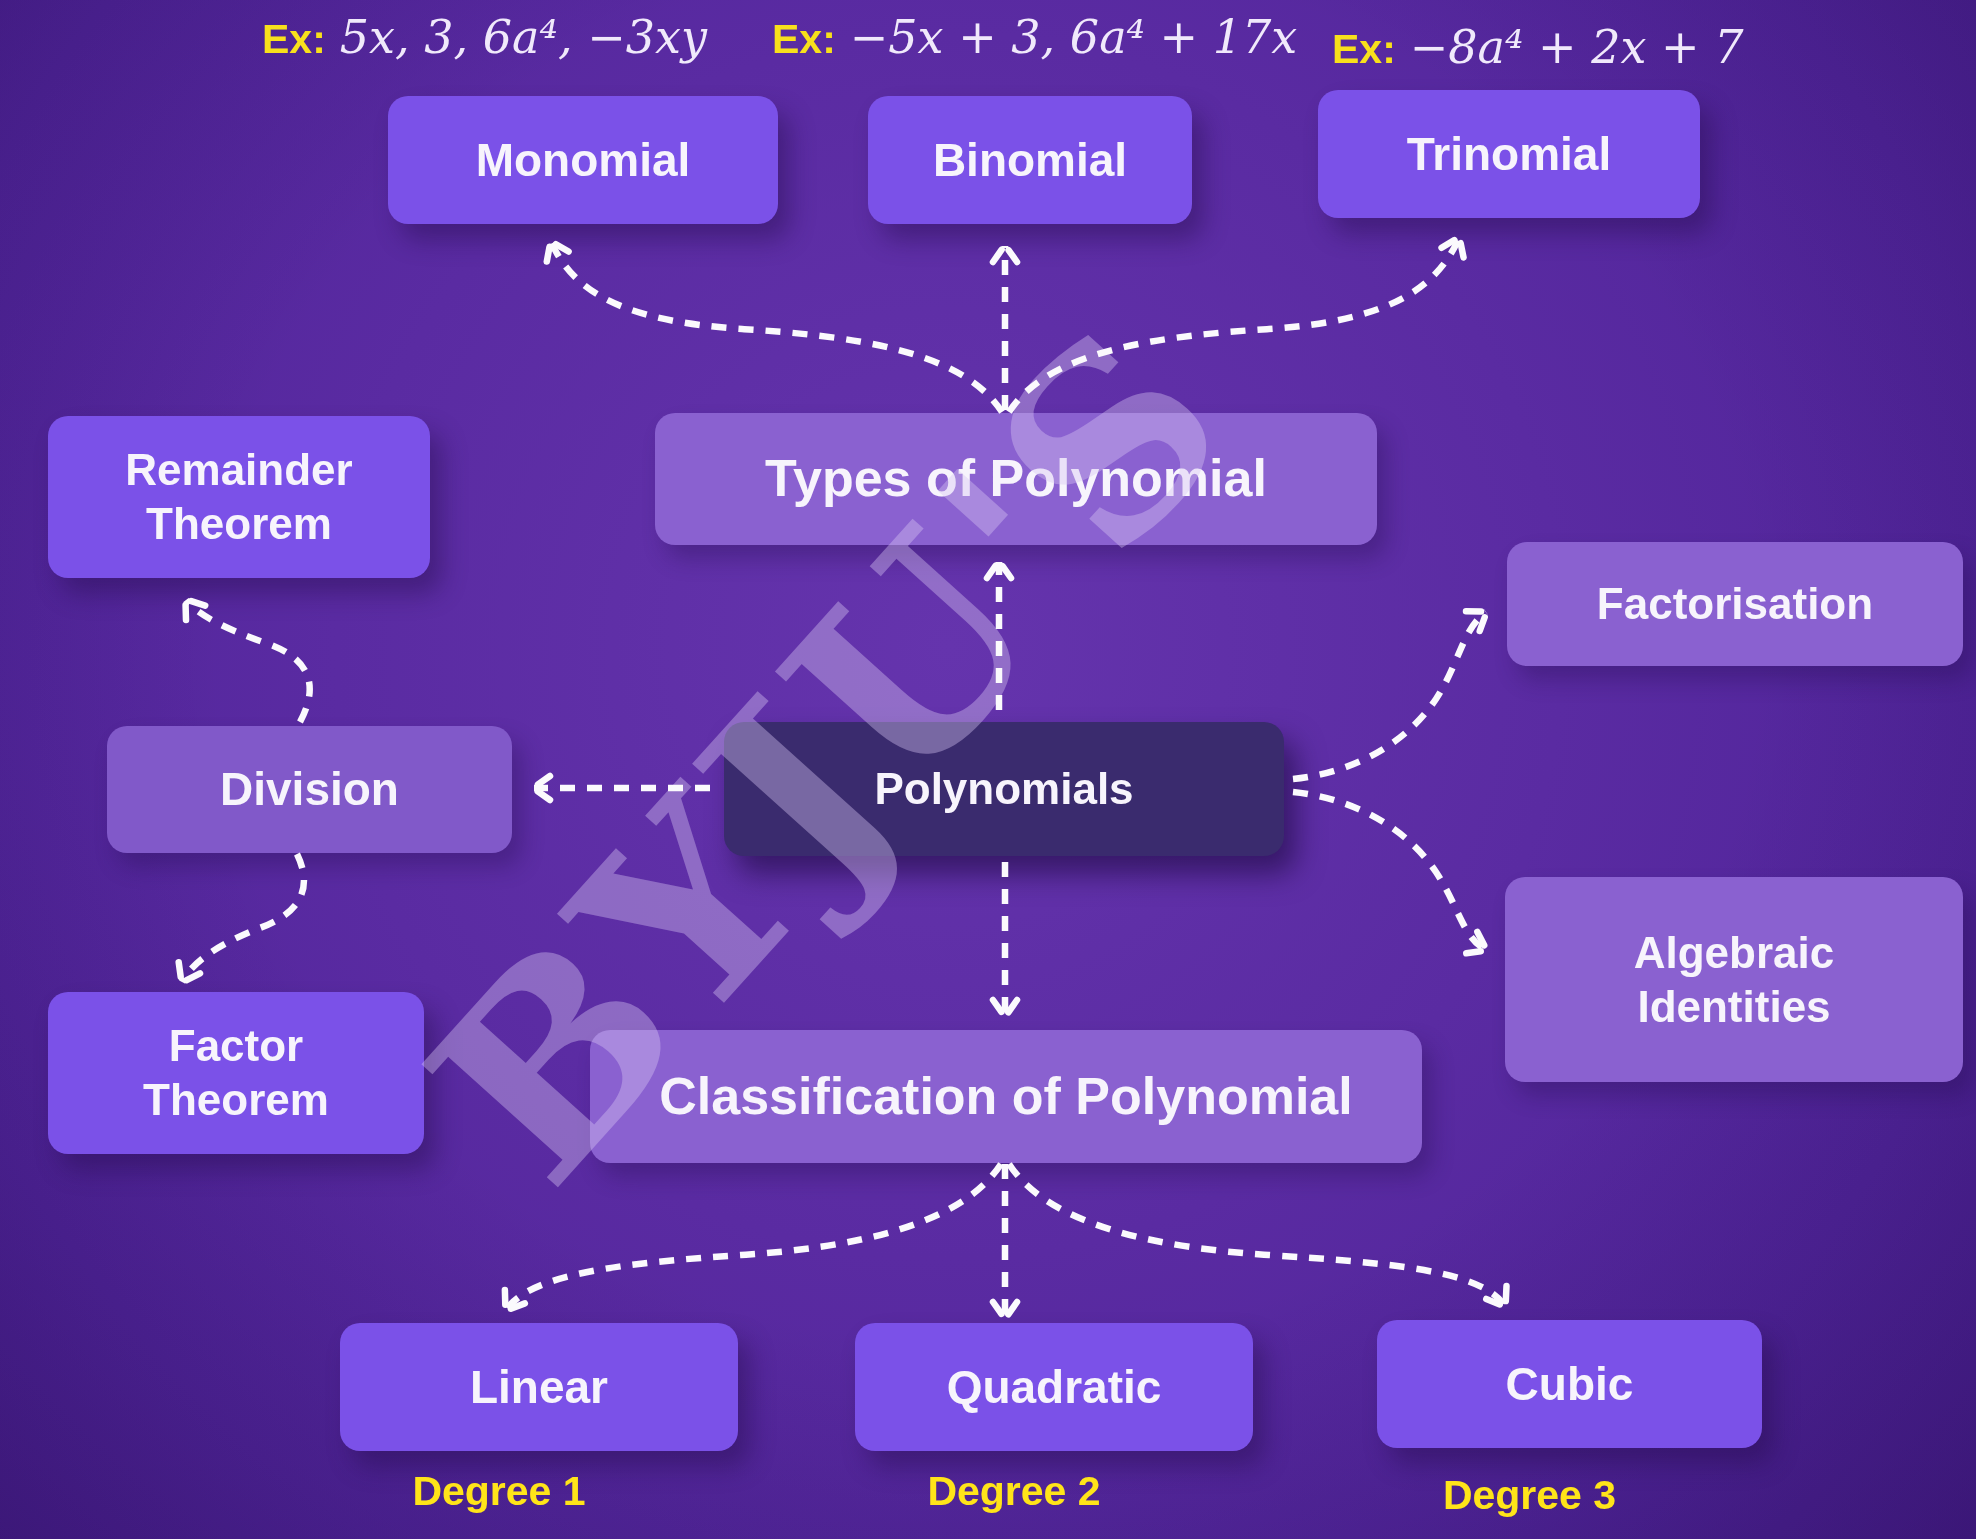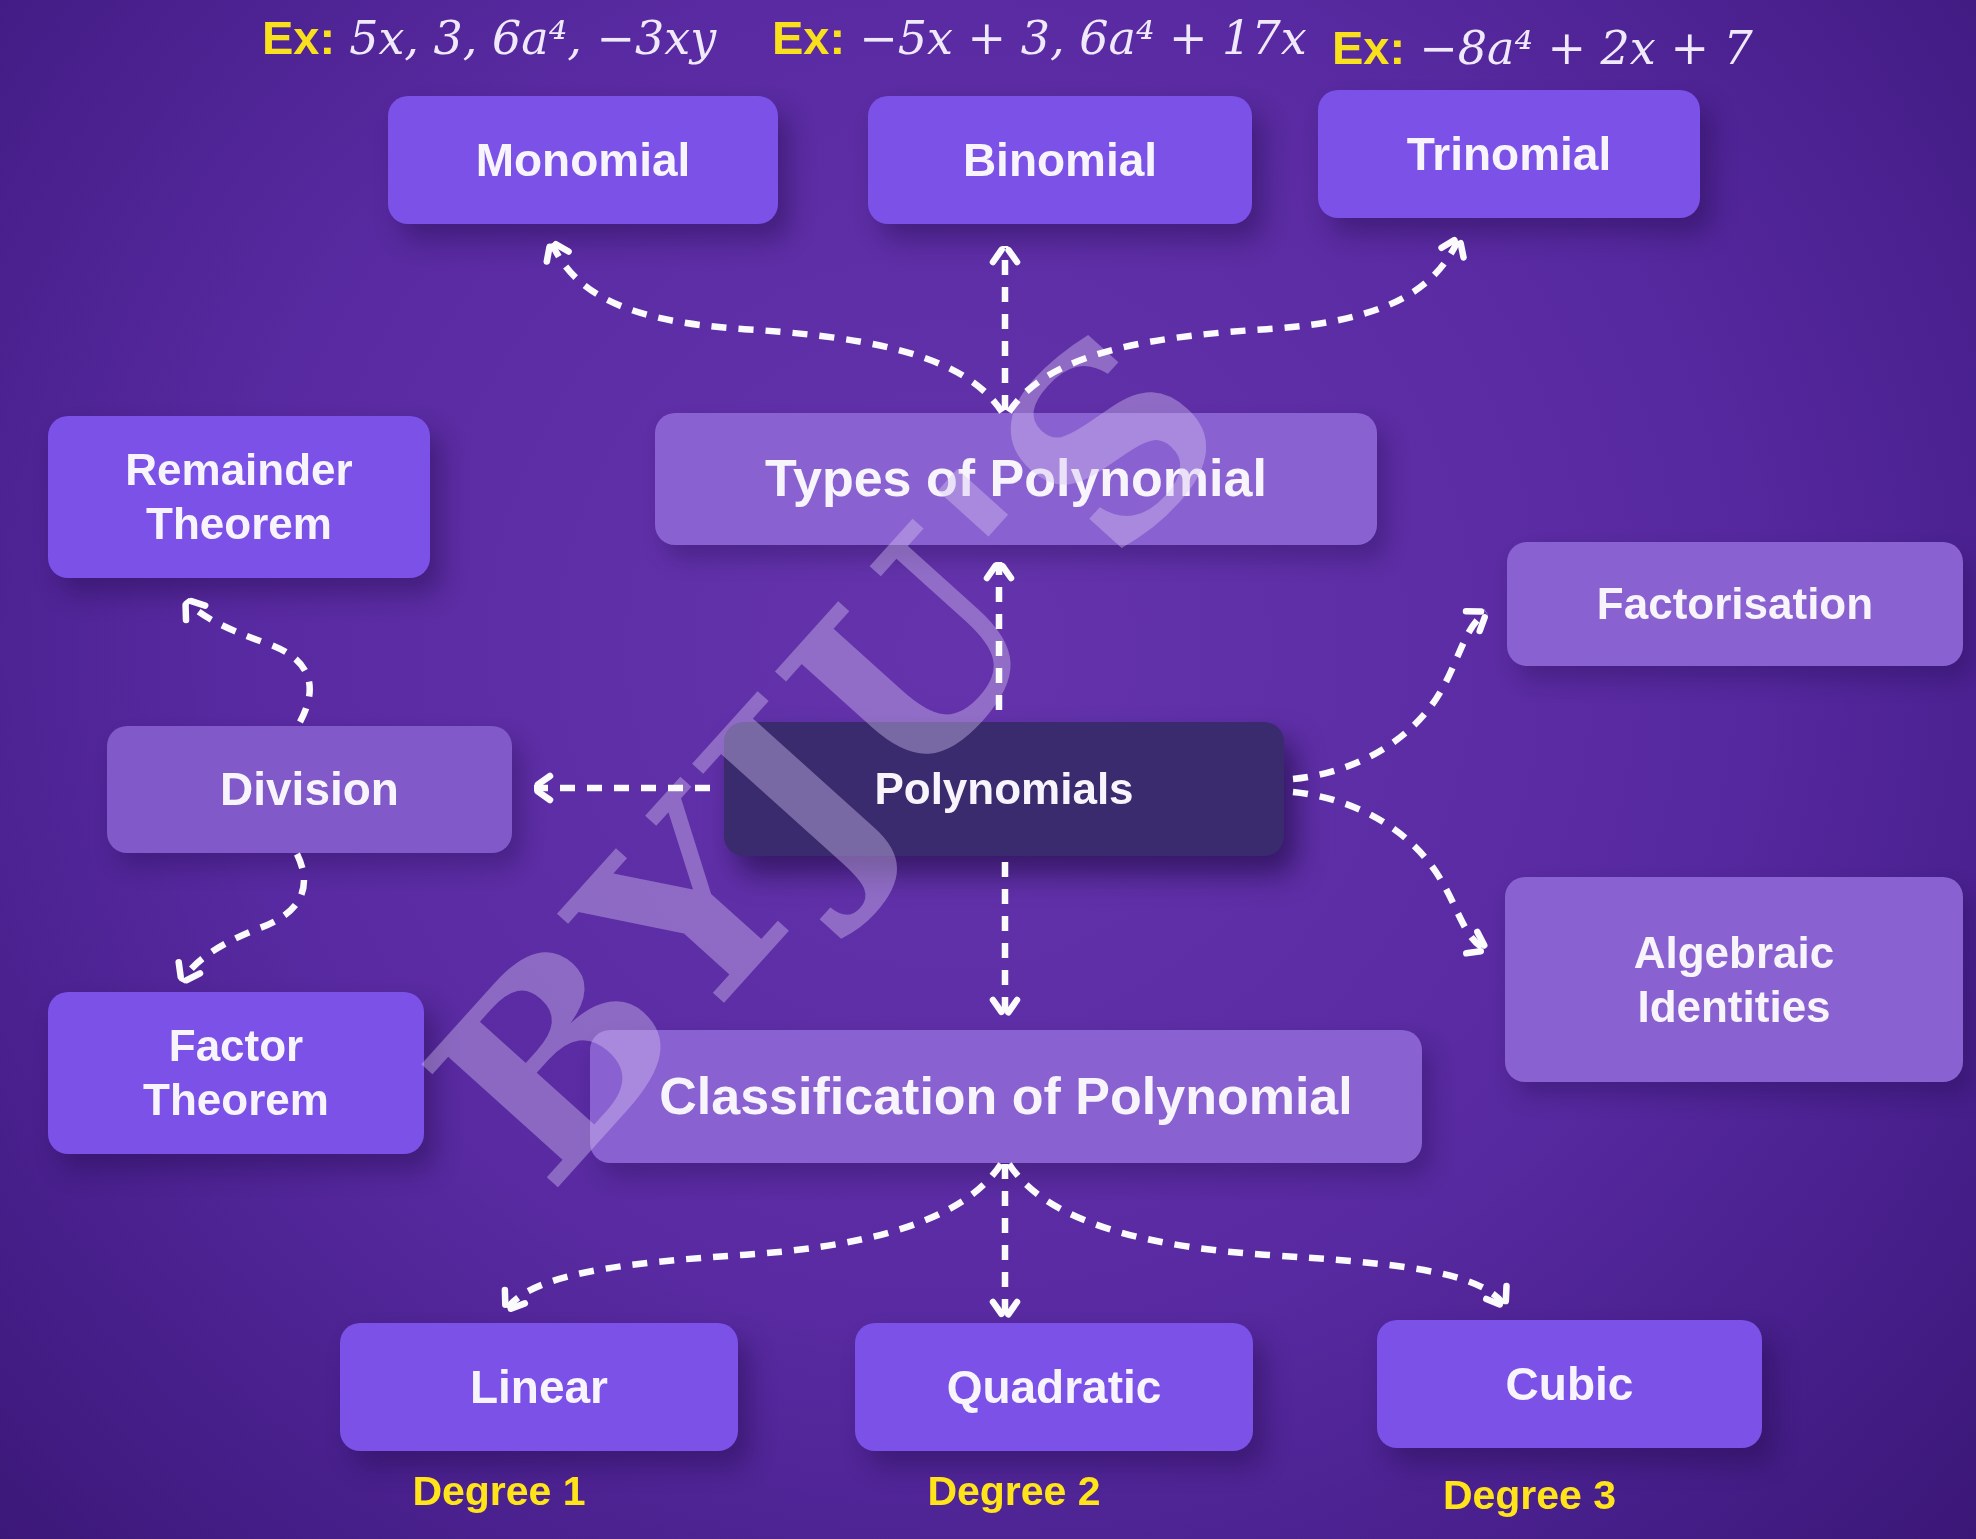--- a/index.html
+++ b/index.html
@@ -18,21 +18,21 @@
   }
   .bright{background:#7b51e8;box-shadow:12px 16px 24px rgba(35,12,75,0.42);margin-left:40px;}
   .muted{background:#8a61d0;box-shadow:10px 14px 22px rgba(35,12,75,0.32);}
   .muted2{background:#8159c9;box-shadow:10px 14px 22px rgba(35,12,75,0.32);}
   .root{background:#3a2b6e;box-shadow:12px 18px 28px rgba(22,6,52,0.55);}
   .fs46{font-size:46px;}
   .fs44{font-size:44px;}
   .fs52{font-size:52px;white-space:nowrap;}
   .fs54{font-size:44px;white-space:nowrap;}
   .example{position:absolute;z-index:2;display:flex;align-items:baseline;gap:14px;white-space:nowrap;}
-  .ex-prefix{color:#f8e01c;font-weight:bold;font-size:47px;font-family:"Liberation Sans",sans-serif;}
+  .ex-prefix{color:#f8e01c;font-weight:bold;font-size:41px;font-family:"Liberation Sans",sans-serif;}
   .ex-expr{color:#f0e9fb;font-style:italic;font-size:46px;font-family:"DejaVu Serif",serif;}
   .degree{
     position:absolute;z-index:2;text-align:center;color:#ffe419;
     font-weight:bold;font-size:41px;
   }
   .watermark{
     position:absolute;z-index:5;left:830px;top:752px;
     transform:translate(-50%,-50%) rotate(-48deg);
     font-family:"DejaVu Serif",serif;font-weight:bold;font-size:252px;
     color:rgba(214,198,243,0.40);letter-spacing:8px;white-space:nowrap;
@@ -57,21 +57,21 @@
     <span class="ex-expr">−5x + 3, 6a⁴ + 17x</span>
   </div>
   <div class="example" style="left:1332px;top:20px;">
     <span class="ex-prefix">Ex:</span>
     <span class="ex-expr">−8a⁴ + 2x + 7</span>
   </div>
 
   <div class="node bright fs46" style="left:348px;top:96px;width:390px;height:128px;">
     <span>Monomial</span>
   </div>
-  <div class="node bright fs46" style="left:828px;top:96px;width:384px;height:128px;">
+  <div class="node bright fs46" style="left:828px;top:96px;width:324px;height:128px;">
     <span>Binomial</span>
   </div>
   <div class="node bright fs46" style="left:1278px;top:90px;width:382px;height:128px;">
     <span>Trinomial</span>
   </div>
 
   <div class="node muted fs52" style="left:655px;top:413px;width:722px;height:132px;">
     <span>Types of Polynomial</span>
   </div>
 

